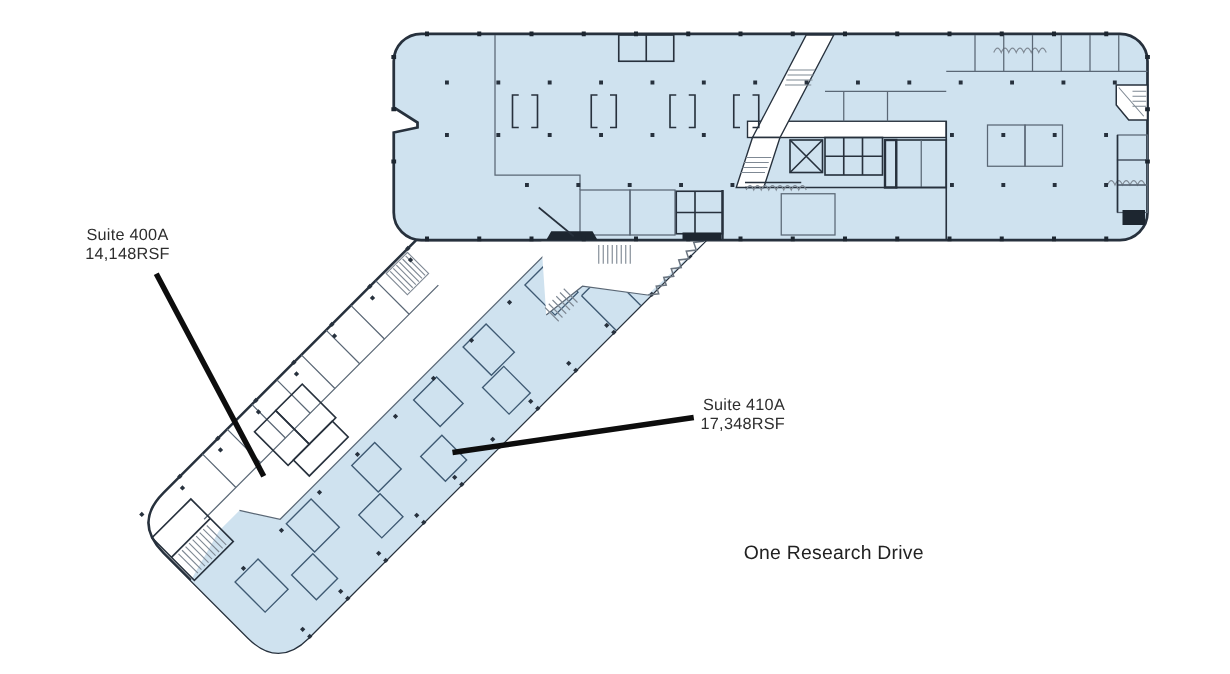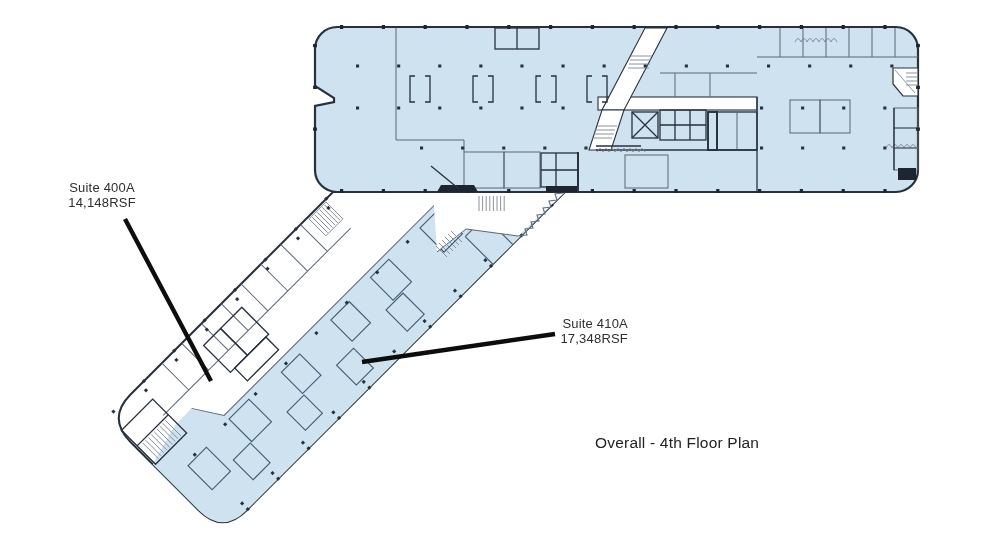--- a/index.html
+++ b/index.html
@@ -183,16 +183,16 @@
   <div>Suite 400A</div>
   <div>14,148RSF</div>
 </div>
 
 <div class="label suite-label" style="left:552px;top:316px;width:76px;text-align:right;">
   <div>Suite 410A</div>
   <div>17,348RSF</div>
 </div>
 
 <div class="label plan-title" style="left:595px;top:434px;width:220px;">
-  <div>Overall - 4th Floor Plan</div>
+  <div>One Research Drive</div>
 </div>
 
 </div>
 
 </body></html>

